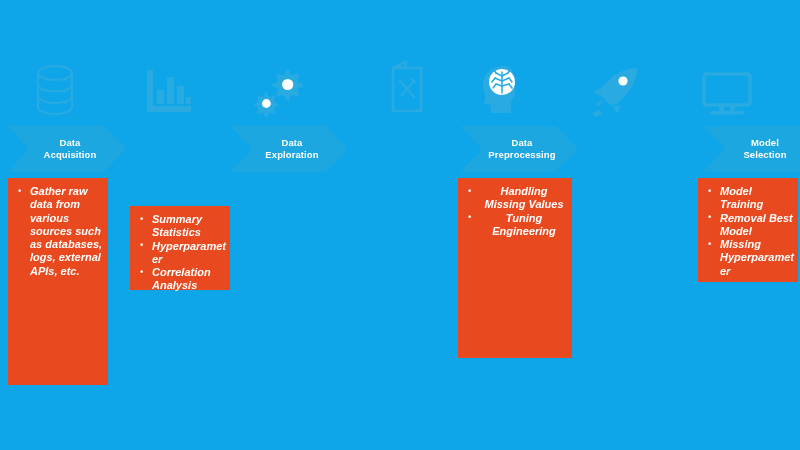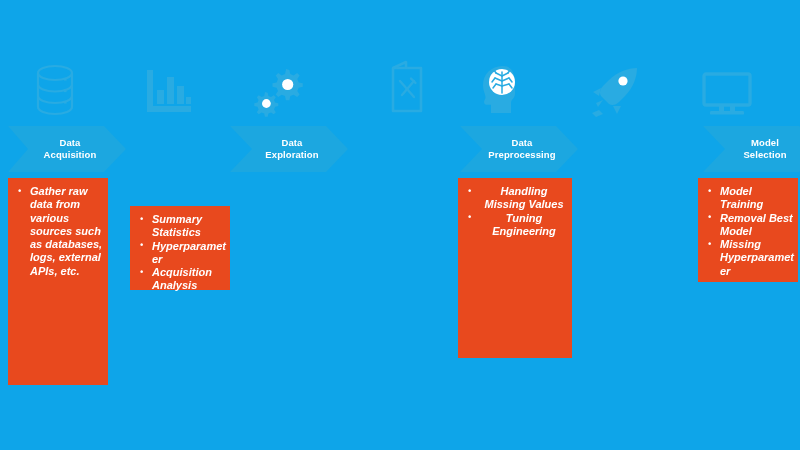--- a/index.html
+++ b/index.html
@@ -156,21 +156,21 @@
       </svg>
     </div>
     <div class="chev mid" style="left:118px;">
       <span class="chev-label">Data
 Exploration</span>
     </div>
     <div class="box" style="left:18px; width:100px; height:84px;margin-top:28px;">
       <ul class="bullets">
         <li>Summary Statistics</li>
         <li>Hyperparameter</li>
-        <li>Acquisition Analysis</li>
+        <li>Correlation Analysis</li>
       </ul>
     </div>
   </div>
 
   <div class="stage" style="left:224px;">
     <div class="icon-wrap">
       <svg width="54" height="54" viewBox="0 0 54 54">
         <g fill="#29ABE2">
           <path d="M34 5 l3.4 .9 .9 4.1 3.3 1.4 3.5-2.3 2.5 2.5 -2.3 3.5 1.4 3.3 4.1 .9 0 3.5 -4.1 .9 -1.4 3.3 2.3 3.5 -2.5 2.5 -3.5-2.3 -3.3 1.4 -.9 4.1 -3.5 0 -.9-4.1 -3.3-1.4 -3.5 2.3 -2.5-2.5 2.3-3.5 -1.4-3.3 -4.1-.9 0-3.5 4.1-.9 1.4-3.3 -2.3-3.5 2.5-2.5 3.5 2.3 3.3-1.4 .9-4.1z"></path>
           <circle cx="35.7" cy="20.5" r="5.6" fill="#ffffff"></circle>

